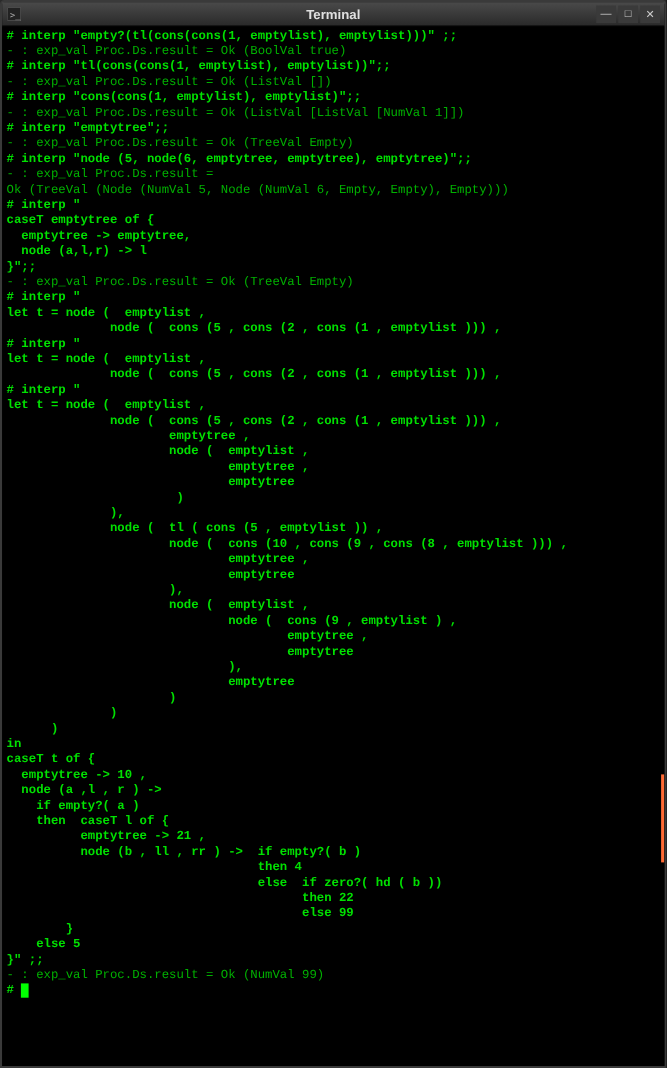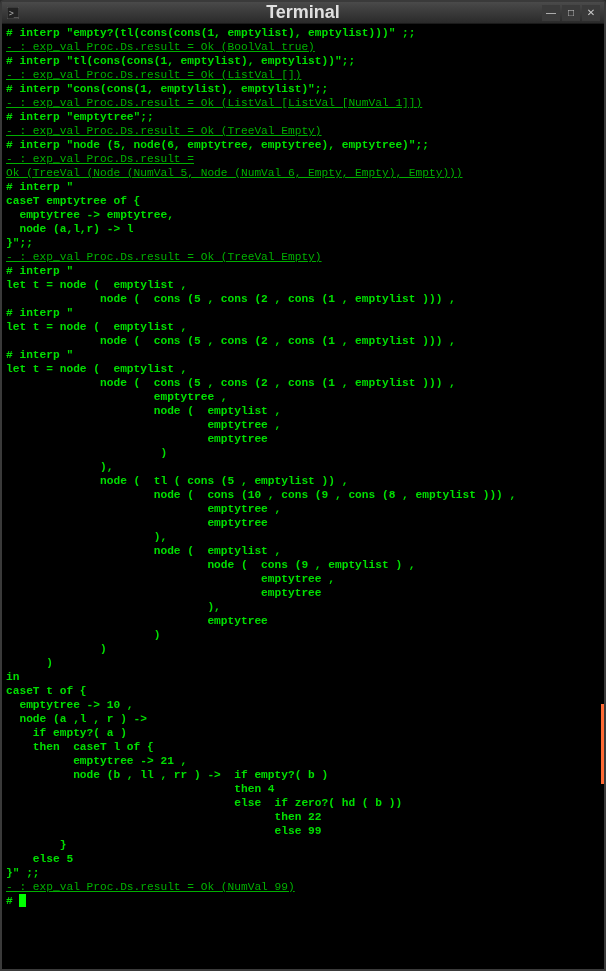--- a/index.html
+++ b/index.html
@@ -34,21 +34,21 @@
     .title-icon {
       width: 14px;
       height: 14px;
       margin-left: 4px;
       display: inline-flex;
       align-items: center;
       justify-content: center;
     }
     .title-text {
       color: #e0e0e0;
-      font-size: 18px;
+      font-size: 12px;
       font-weight: bold;
       position: absolute;
       left: 50%;
       transform: translateX(-50%);
       font-family: sans-serif;
       text-align: right;
     }
     .window-controls {
       position: absolute;
       right: 4px;
@@ -80,21 +80,20 @@
       line-height: 1.25;
       white-space: pre;
       color: #00ff00;
     }
     .prompt {
       color: #00e000;
       font-weight: bold;
     }
     .output {
       color: #00b000;
-      text-decoration: underline;
     }
     .cursor {
       display: inline-block;
       width: 7px;
       height: 13px;
       background: #00ff00;
       vertical-align: text-bottom;
     }
     .scroll-indicator {
       position: absolute;

